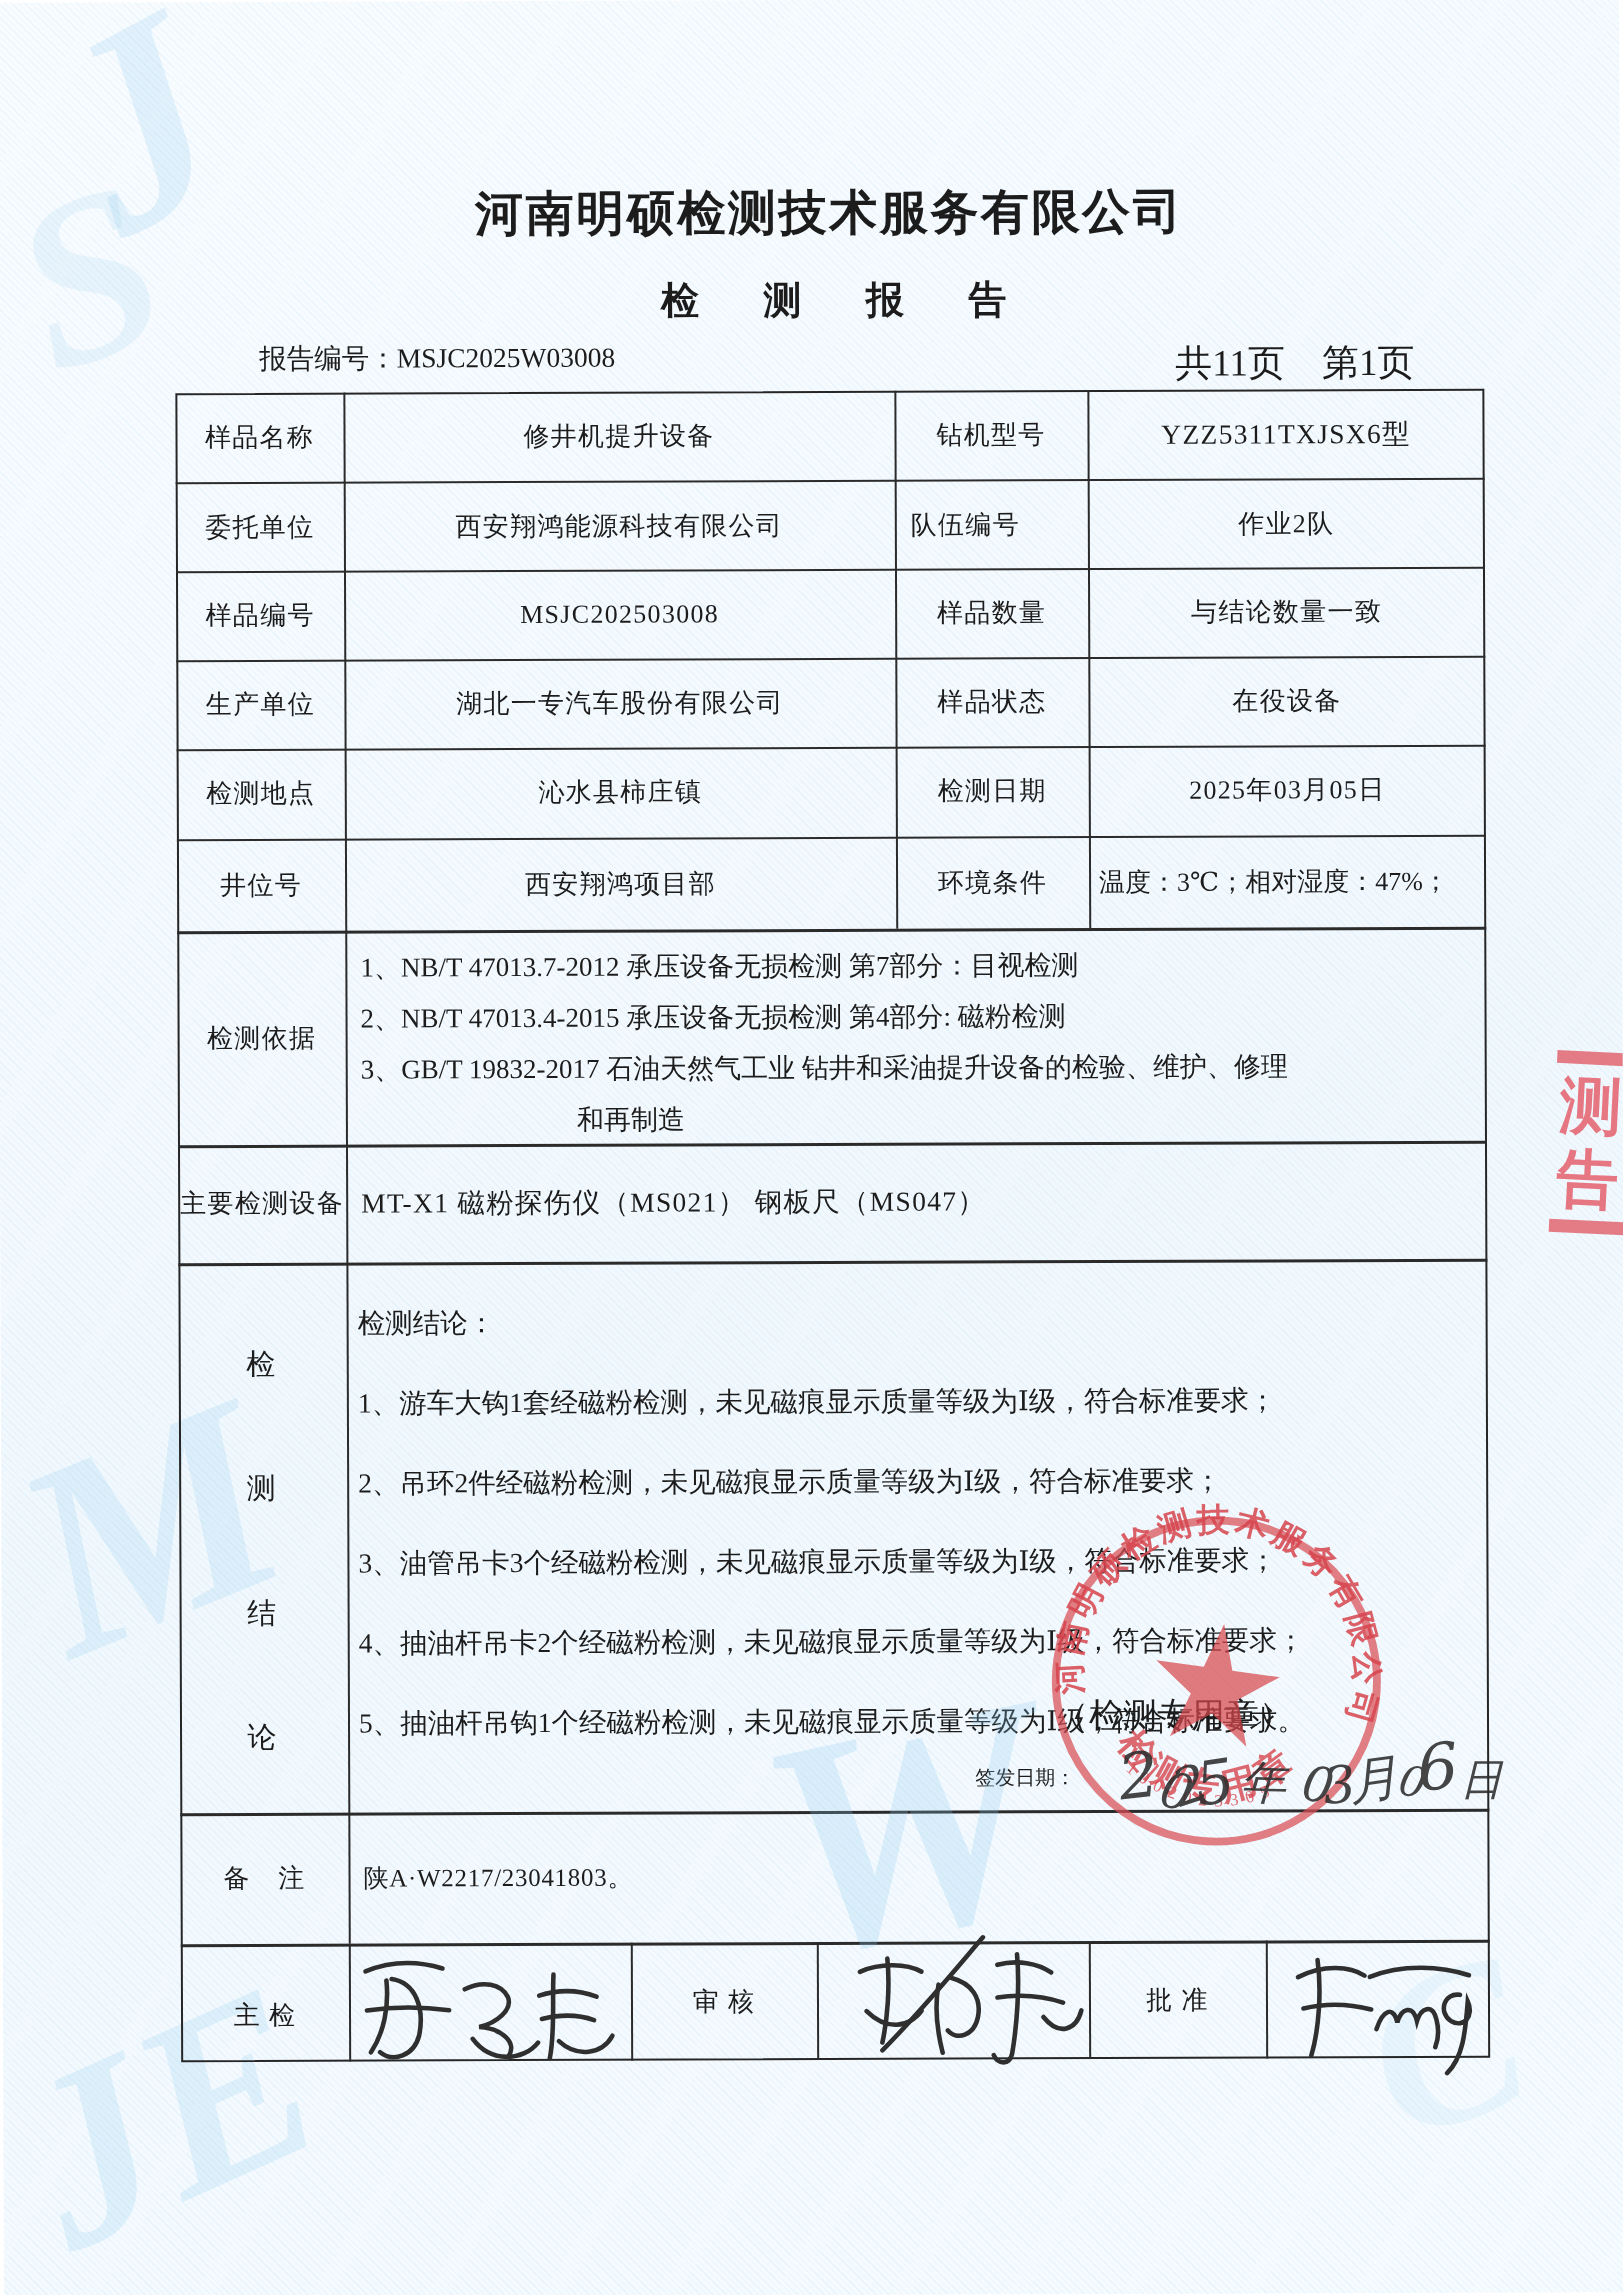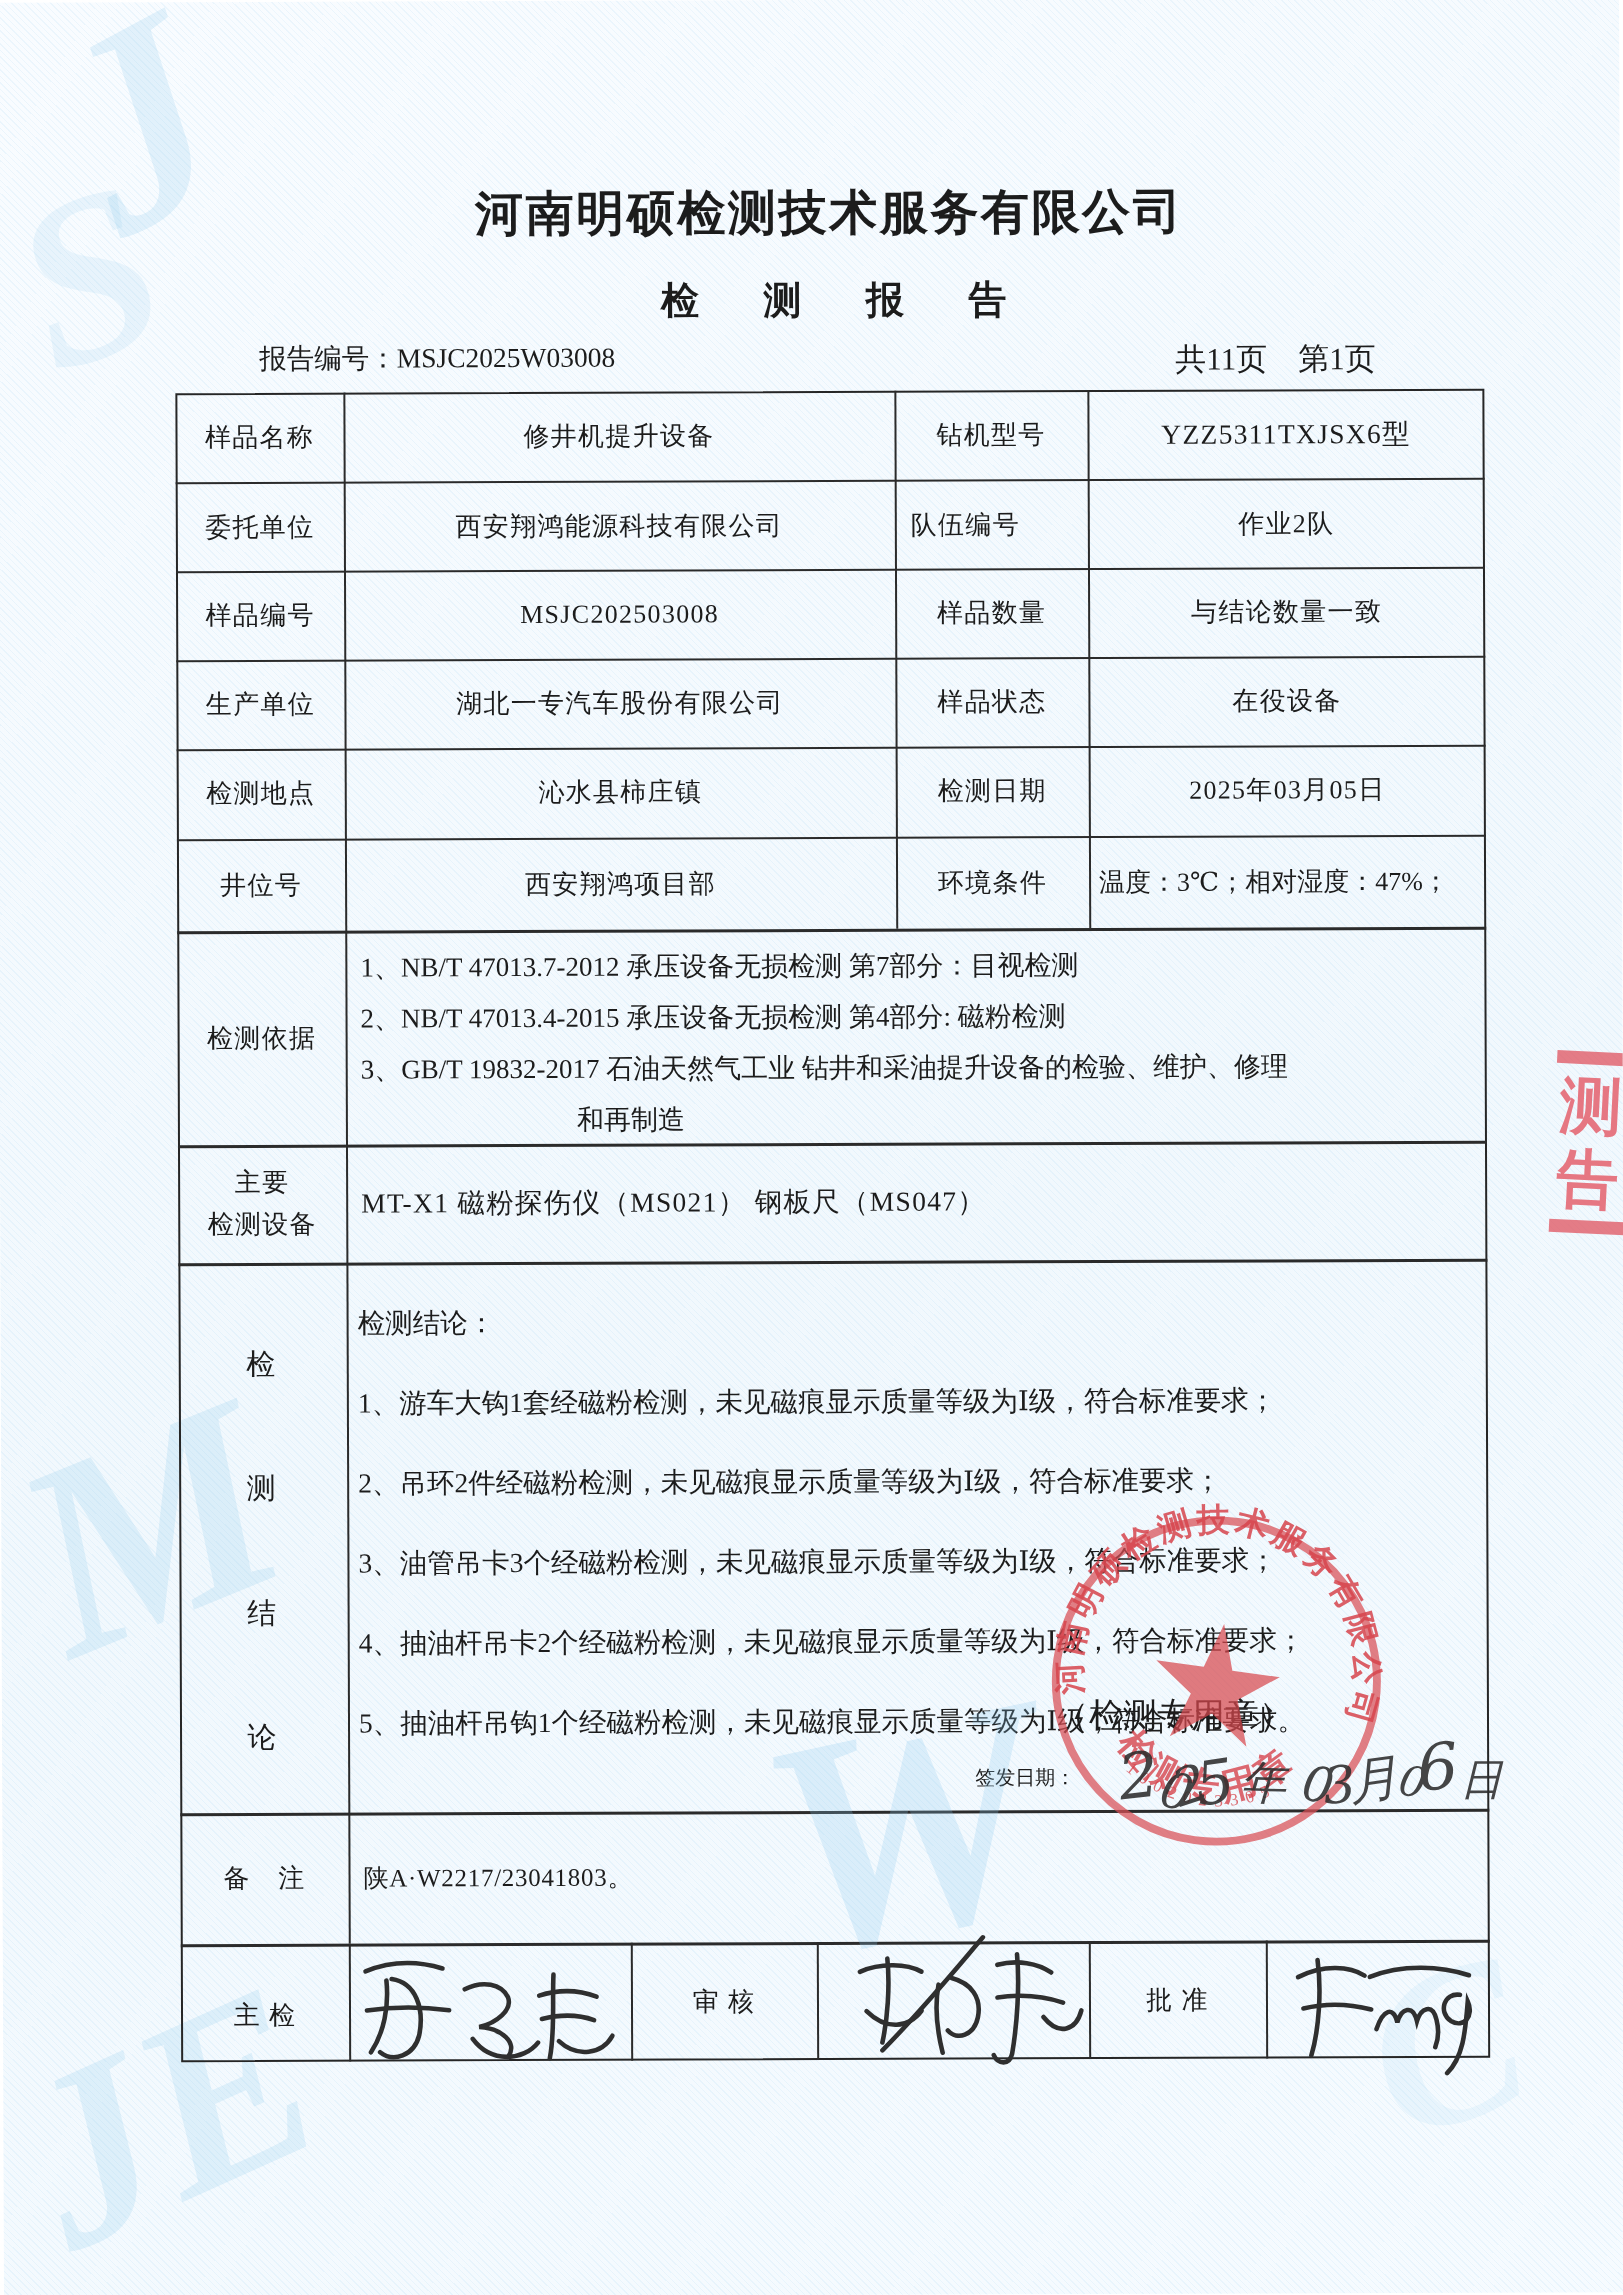--- a/index.html
+++ b/index.html
@@ -41,21 +41,21 @@
   <div class="wm" style="left:26px;top:1388px;font-size:275px;transform:rotate(-22deg)">M</div>
   <div class="wm" style="left:19.6px;top:1990px;font-size:249px;transform:rotate(-24deg)">JE</div>
   <div class="wm" style="left:1368px;top:1937px;font-size:223px;transform:rotate(-18deg);opacity:.6">C</div>
 
   <div class="title" style="top:181px;font-size:48px;letter-spacing:2.6px;transform:translateX(21px)">河南明硕检测技术服务有限公司</div>
   <div class="title" style="top:275px;font-size:38px;letter-spacing:27.5px;transform:translateX(39px)">检 测 报 告</div>
 
   <div class="blk bline" style="left:262px;top:339px;font-size:27.5px">
     <span>报告编号：</span><span>MSJC2025W03008</span>
   </div>
-  <div class="blk bline" style="left:1178px;top:340px;font-size:31px">共11页　第1页</div>
+  <div class="blk bline" style="left:1178px;top:340px;font-size:37px">共11页　第1页</div>
 
   <div class="abs" style="left:178px;top:391px;width:1309px;height:1669px;border:2.6px solid #262626;box-sizing:border-box;z-index:2"></div>
 
   <div class="ln" style="left:178px;top:480px;width:1309px;height:2px"></div>
   <div class="ln" style="left:178px;top:569px;width:1309px;height:2px"></div>
   <div class="ln" style="left:178px;top:658px;width:1309px;height:2px"></div>
   <div class="ln" style="left:178px;top:747px;width:1309px;height:2px"></div>
   <div class="ln" style="left:178px;top:837px;width:1309px;height:2px"></div>
   <div class="ln" style="left:178px;top:929px;width:1309px;height:2.6px"></div>
   <div class="ln" style="left:178px;top:1143px;width:1309px;height:2.6px"></div>
@@ -103,21 +103,21 @@
   <div class="cell left" style="left:1100px;top:837px;width:387px;height:92px;letter-spacing:0">温度：3℃；相对湿度：47%；</div>
 
   <div class="cell" style="left:178px;top:929px;width:168px;height:215px">检测依据</div>
   <div class="blk" style="left:361px;top:941px;width:1119px;font-size:27px;line-height:51px">
     <div class="bline">1、NB/T 47013.7-2012 承压设备无损检测 第7部分：目视检测</div>
     <div class="bline">2、NB/T 47013.4-2015 承压设备无损检测 第4部分: 磁粉检测</div>
     <div class="bline">3、GB/T 19832-2017 石油天然气工业 钻井和采油提升设备的检验、维护、修理</div>
     <div class="bline" style="padding-left:216px">和再制造</div>
   </div>
 
-  <div class="cell" style="left:178px;top:1143px;width:168px;height:118px;flex-direction:column;line-height:42px">
+  <div class="cell" style="left:178px;top:1143px;width:168px;height:118px;line-height:42px">
     <span>主要</span>
     <span>检测设备</span>
   </div>
   <div class="cell left" style="left:361px;top:1143px;width:1119px;height:118px;font-size:27.5px">MT-X1 磁粉探伤仪（MS021）  钢板尺（MS047）</div>
 
   <div class="vlabel" style="left:178px;top:1343px">检</div>
   <div class="vlabel" style="left:178px;top:1467px">测</div>
   <div class="vlabel" style="left:178px;top:1592px">结</div>
   <div class="vlabel" style="left:178px;top:1716px">论</div>
 

